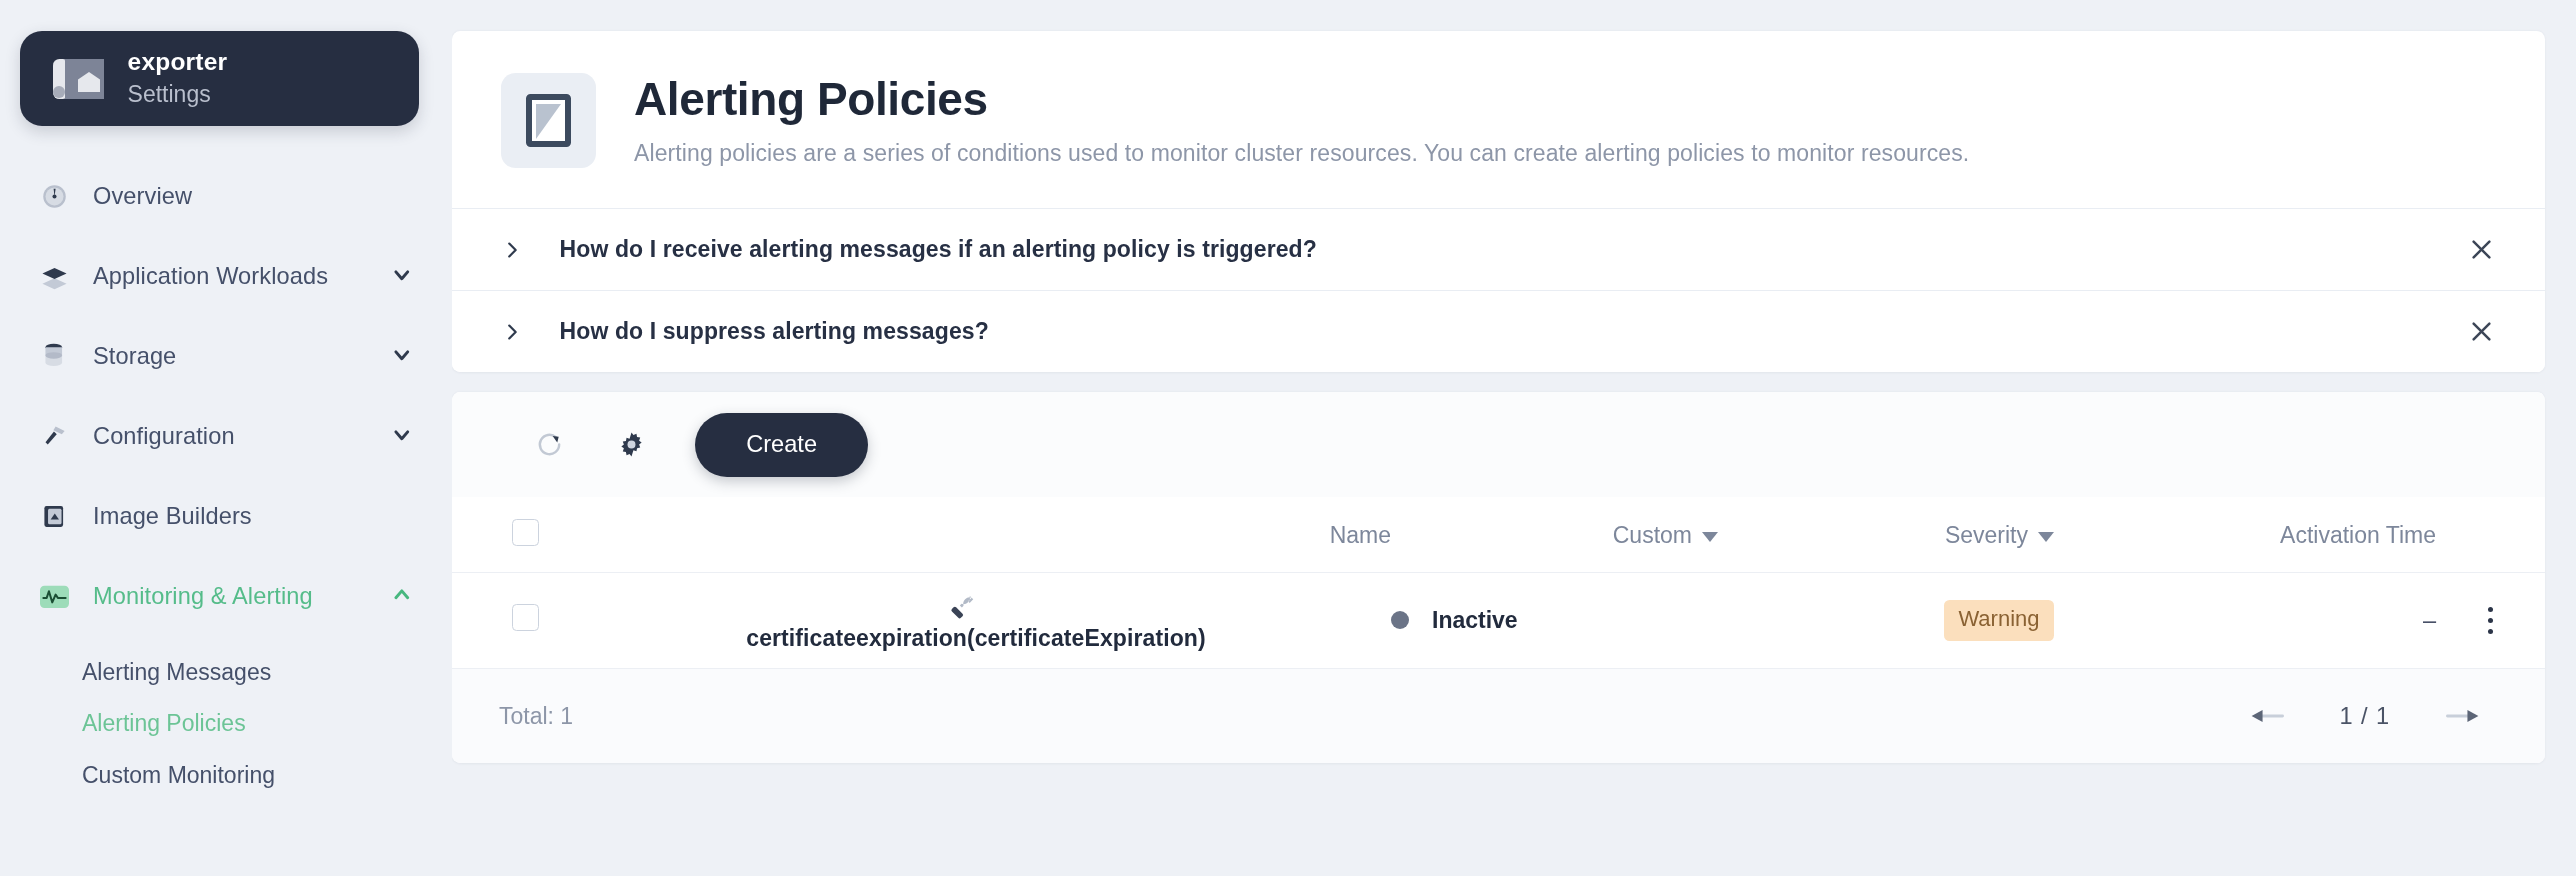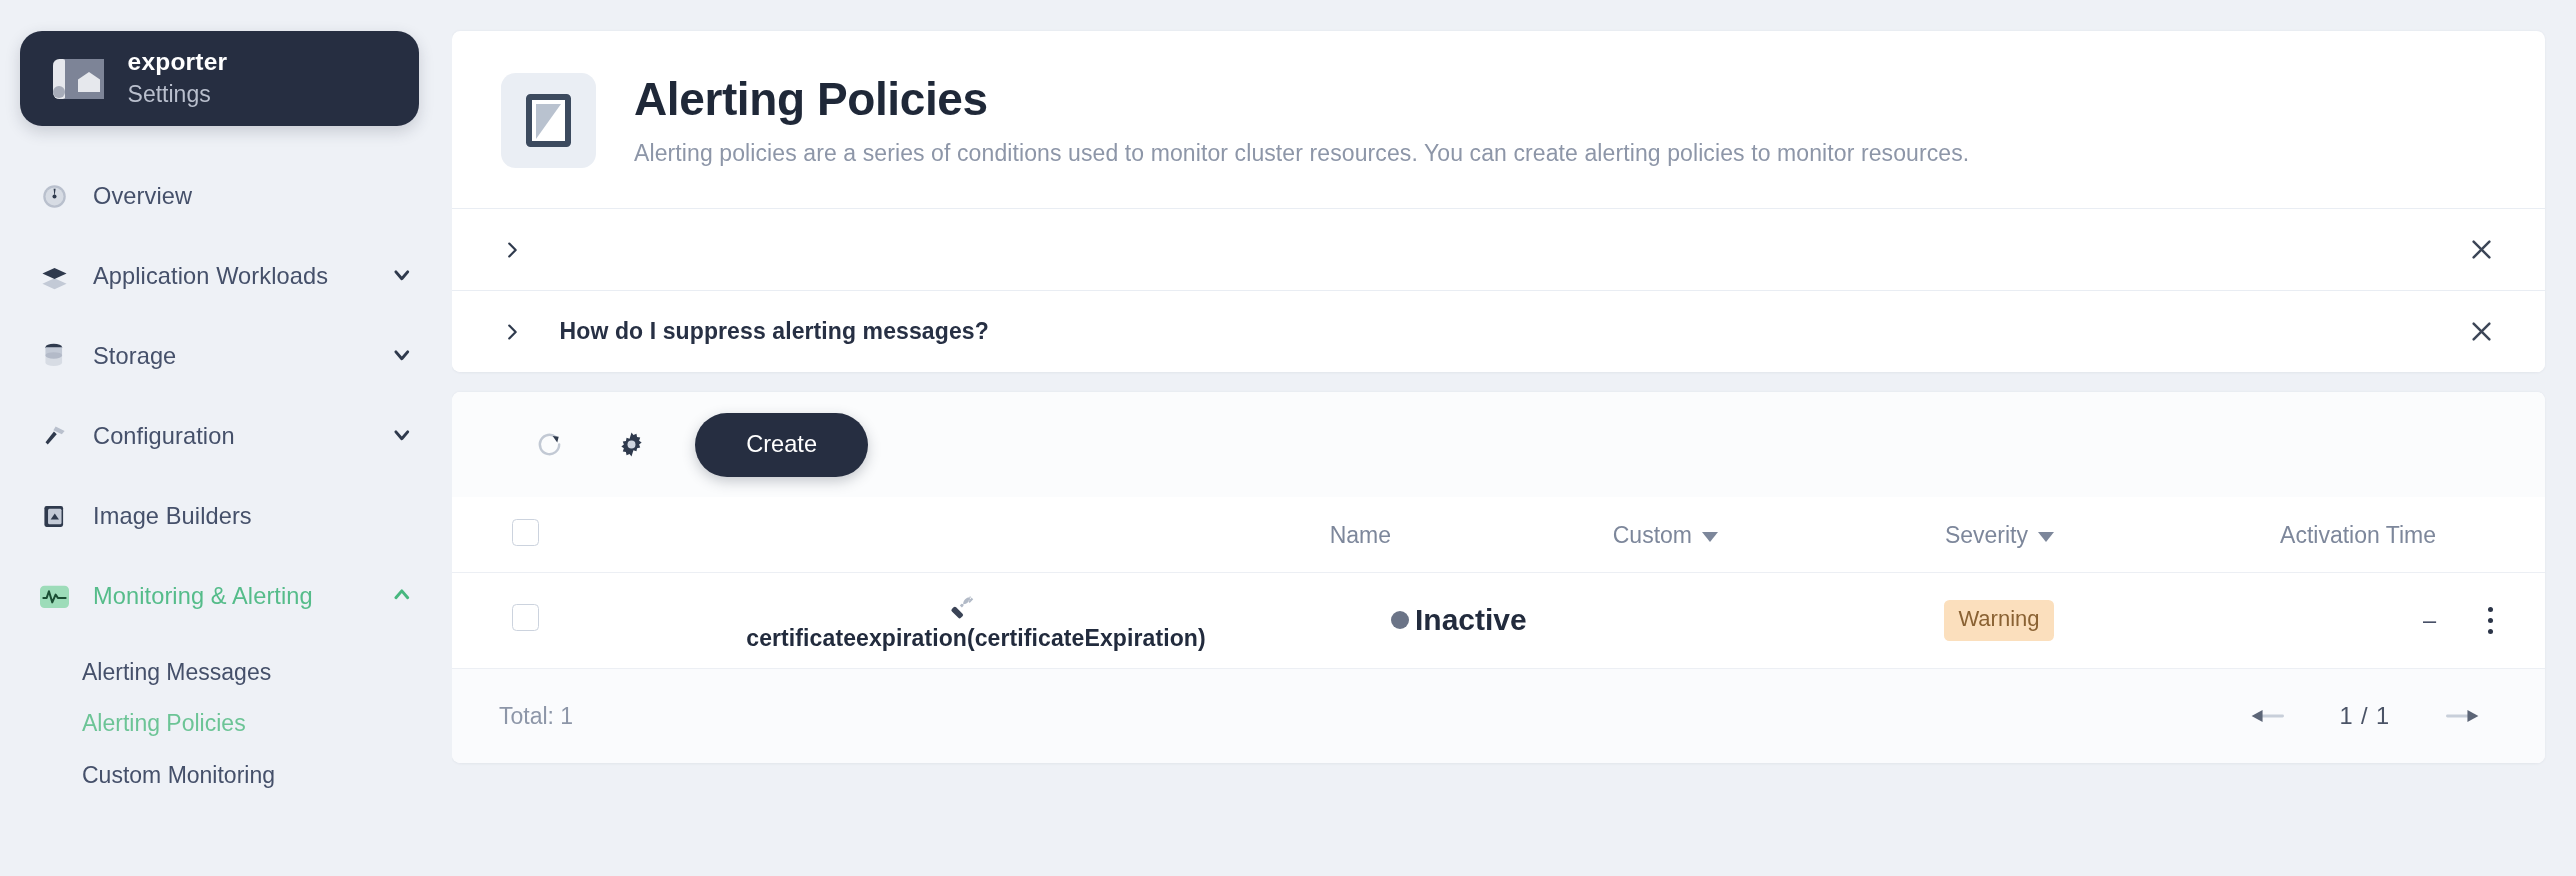--- a/index.html
+++ b/index.html
@@ -108,21 +108,21 @@
   .c-sev   { width: 336px; }
   .c-time  { width: 382px; }
   .c-more  { width: 109px; }
   .chk { width: 27px; height: 27px; border: 1.8px solid #ccd3de; border-radius: 4.5px; background: #fff; display: inline-block; cursor: pointer; }
   .sort-caret { display: inline-block; margin-left: 10px; width: 0; height: 0; border-left: 8.2px solid transparent; border-right: 8.2px solid transparent; border-top: 10px solid #7d879b; vertical-align: middle; cursor: pointer; }
   .name-cell { display: flex; align-items: center; flex-direction: column; }
   .wrench { width: 36px; flex: 0 0 36px; display: flex; align-items: center; justify-content: center; }
   .name-txt { margin-left: 22px; font-weight: bold; font-size: 23px; color: #222b3d; letter-spacing: 0.1px; }
   .status-cell { display: flex; align-items: center; }
   .status-dot { width: 18px; height: 18px; border-radius: 50%; background: #6b7487; flex: 0 0 18px; }
-  .status-txt { margin-left: 6px; font-weight: bold; font-size: 30px; color: #222b3d; }
+  .status-txt { margin-left: 23px; font-weight: bold; font-size: 23px; color: #222b3d; }
   .badge { display: inline-block; padding: 6.4px 14.5px 8.2px; border-radius: 5.5px; background: #fbdfbd; color: #8a6233; font-size: 22px; }
   .dash { color: #475067; font-size: 23.6px; }
   .more-dots { display: flex; flex-direction: column; align-items: center; gap: 5.5px; cursor: pointer; }
   .more-dots i { width: 5.5px; height: 5.5px; border-radius: 50%; background: #2c3548; display: block; }
 
   .footer { display: flex; align-items: center; height: 95px; padding: 0 51px 0 47px; background: #fafbfd; border-top: 0.9px solid #eceff4; }
   .total { font-size: 23px; color: #8d96a8; }
   .pager { margin-left: auto; display: flex; align-items: center; }
   .pg-btn { width: 64px; height: 42px; display: flex; align-items: center; justify-content: center; cursor: pointer; }
   .pg-label { font-size: 23.6px; color: #4a5366; margin: 0 40px; letter-spacing: 0.9px; }
@@ -261,20 +261,21 @@
           </div>
         </div>
       </div>
 
       <div class="faq-row">
         <span class="faq-chev">
           <svg width="22" height="22" viewBox="0 0 24 24" fill="none" stroke="#2f3a4d" stroke-width="2.4" stroke-linecap="round" stroke-linejoin="round">
               <polyline points="9 5 16 12 9 19"></polyline>
             </svg>
         </span>
+        <span class="faq-text">How do I receive alerting messages if an alerting policy is triggered?</span>
         <span class="faq-x">
           <svg width="27" height="27" viewBox="0 0 24 24" fill="none" stroke="#3c4657" stroke-width="2.2" stroke-linecap="round">
               <line x1="5" y1="5" x2="19" y2="19"></line>
               <line x1="19" y1="5" x2="5" y2="19"></line>
             </svg>
         </span>
       </div>
 
       <div class="faq-row" style="border-radius:0 0 8.2px 8.2px;">
         <span class="faq-chev">

